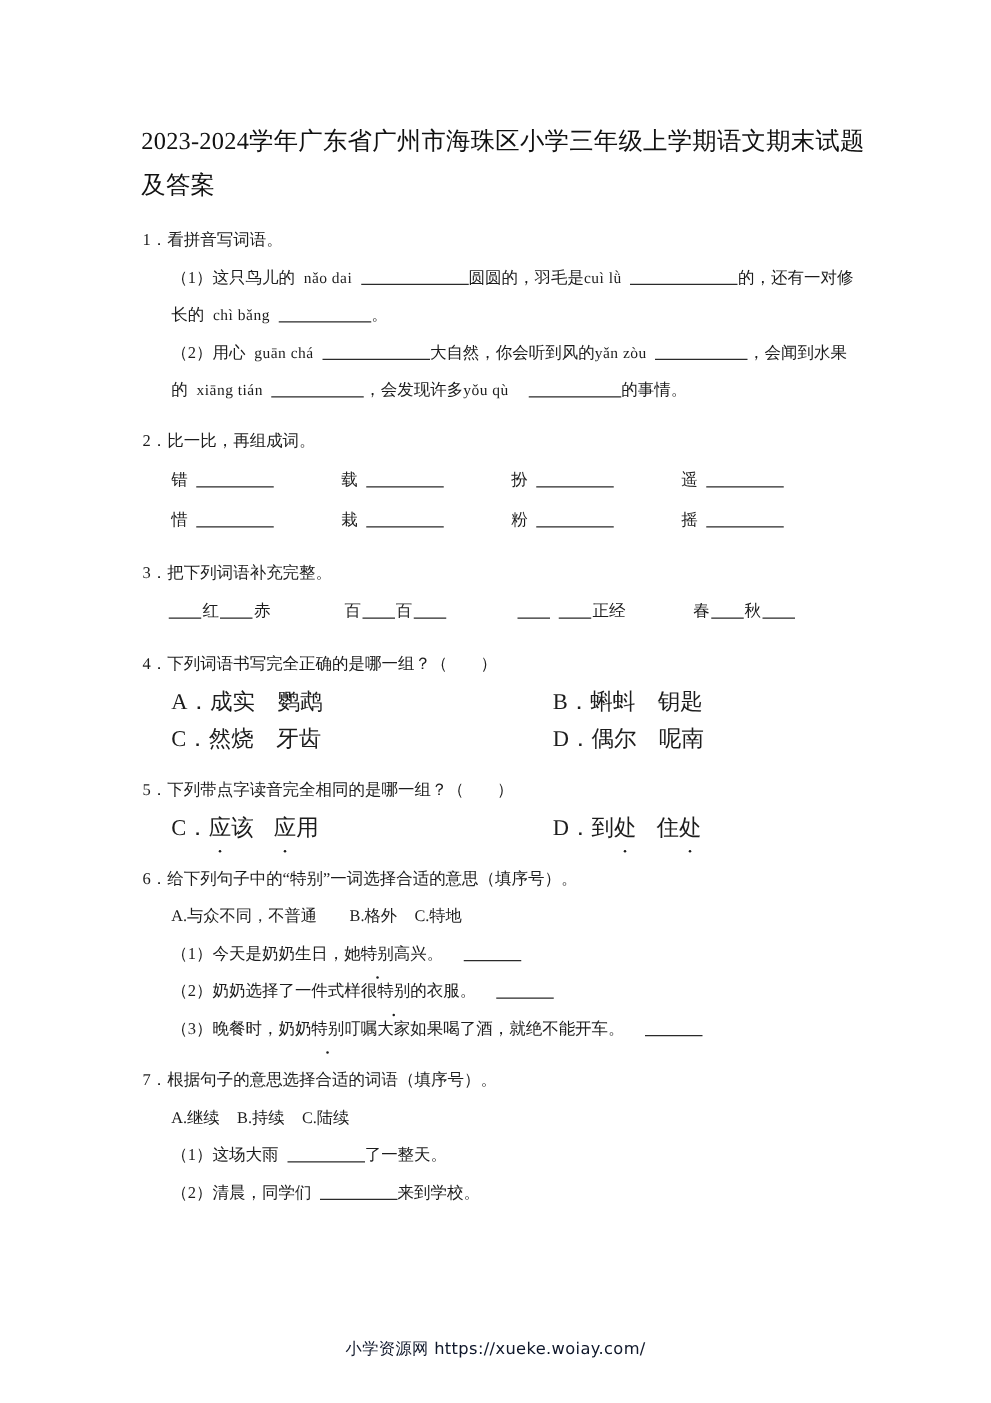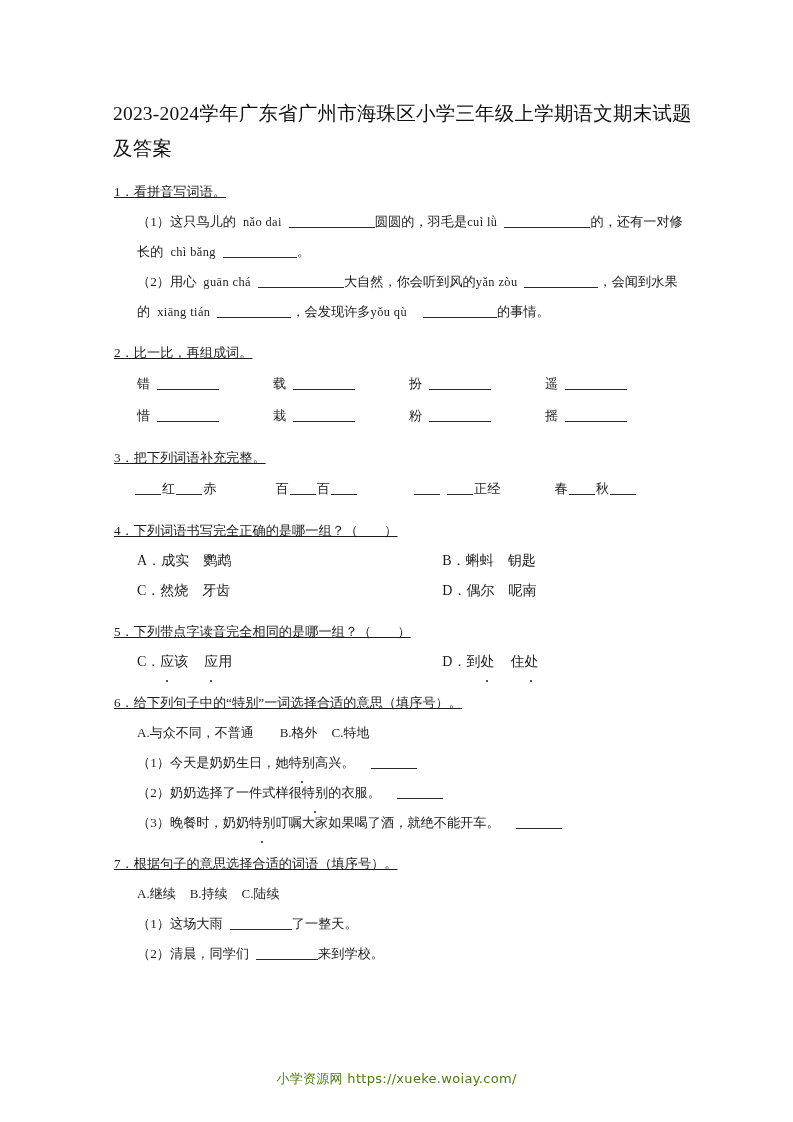--- a/index.html
+++ b/index.html
@@ -44,33 +44,32 @@
   .q {
     margin-top: 11px;
     font-size: 13.2px;
     line-height: 30px;
     color: #1c1c1c;
   }
   .q-stem {
     margin: 0;
     padding-left: 1px;
     white-space: nowrap;
-    text-decoration: underline;
   }
 
   .sub {
     margin: 0;
     padding-left: 24px;
     font-size: 13.2px;
     line-height: 30px;
     white-space: nowrap;
   }
   .opts-row {
     padding-left: 24px;
-    font-size: 14px;
+    font-size: 18px;
     line-height: 30px;
     display: flex;
   }
   .opt-left { width: 300px; }
   .opt-right { width: 260px; margin-left: 16px; }
   .opts-inline {
     padding-left: 24px;
     font-size: 13px;
     line-height: 30px;
     white-space: nowrap;
@@ -144,21 +143,21 @@
   .sp-lg { display: inline-block; width: 16px; }
 
   
   .watermark {
     position: absolute;
     left: 0;
     top: 1070px;
     width: 793px;
     text-align: center;
     font-size: 13px;
-    color: #4d7c0f;
+    color: #0f172a;
     font-family: "DejaVu Sans", "Liberation Sans", sans-serif;
     letter-spacing: 0.3px;
   }
 </style>
 </head>
 <body>
 
 <div class="page">
 
   <div class="content">

